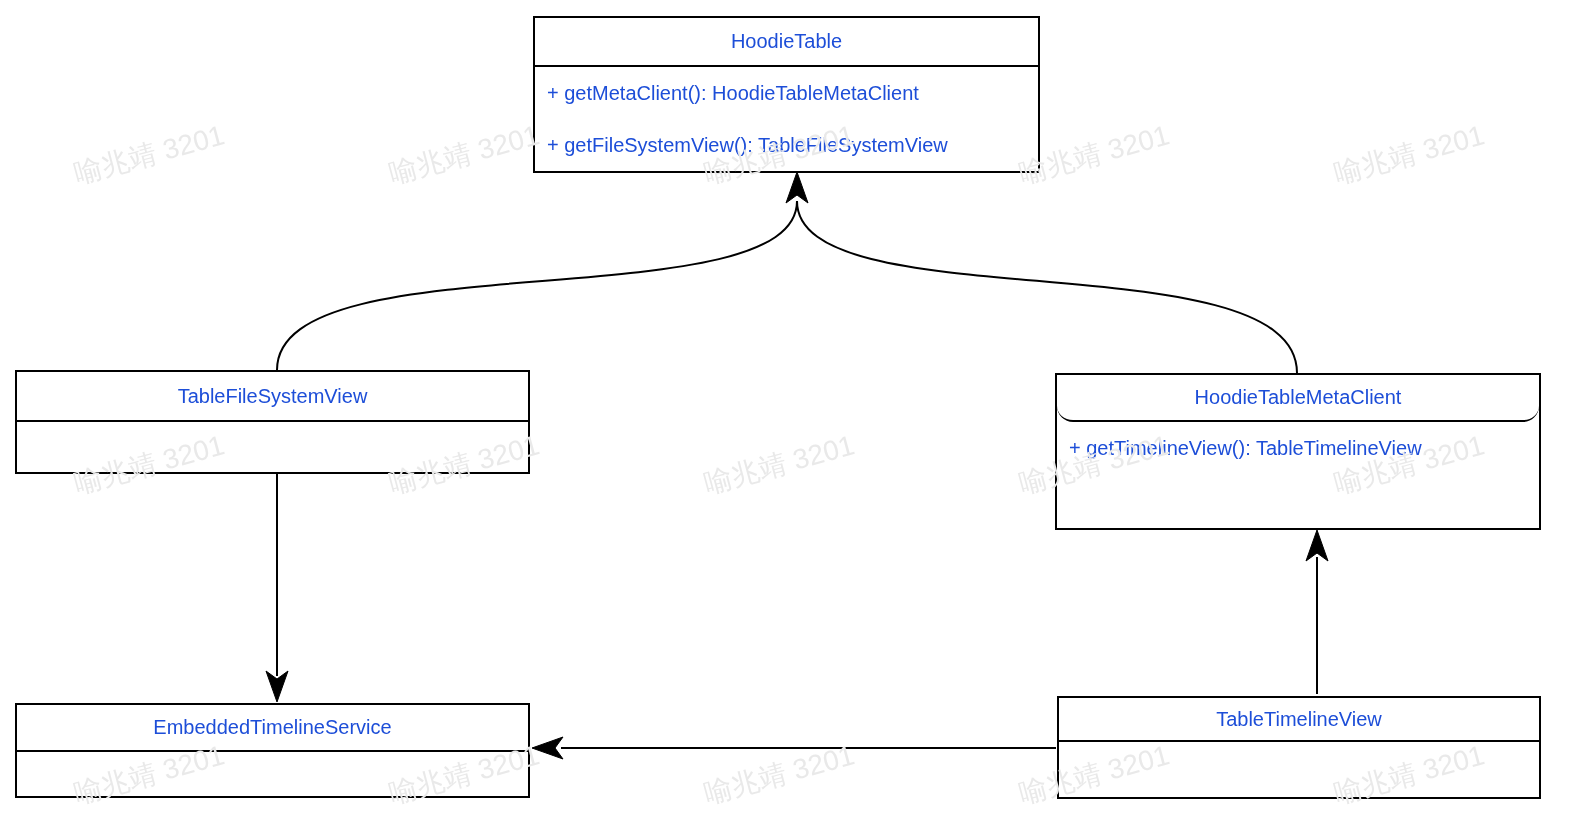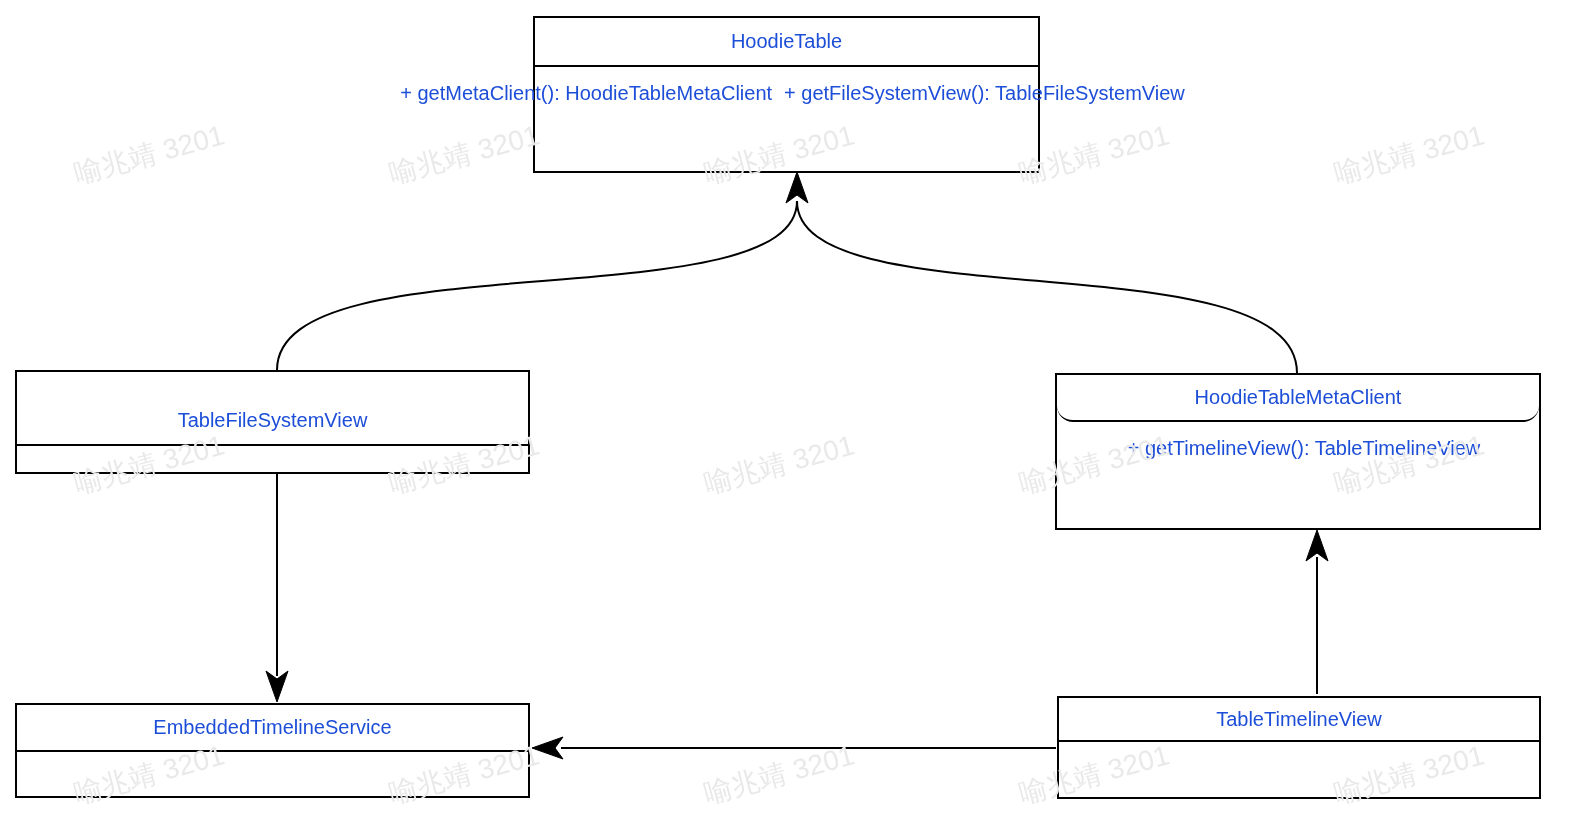--- a/index.html
+++ b/index.html
@@ -33,22 +33,21 @@
     display: flex;
     align-items: center;
     justify-content: center;
     border-bottom: 2px solid #000000;
     box-sizing: border-box;
     font-size: 20px;
     white-space: nowrap;
   }
   .uml-methods {
     display: flex;
-    flex-direction: row;
-    justify-content: center;
+    flex-direction: column;
   }
   .uml-method {
     display: flex;
     align-items: center;
     padding-left: 12px;
     font-size: 20px;
     white-space: nowrap;
   }
   .uml-empty {
     flex: 1;
@@ -91,21 +90,21 @@
 
   <div class="uml-box" style="left:533px; top:16px; width:507px; height:157px;">
     <div class="uml-title" style="height:49px;">HoodieTable</div>
     <div class="uml-methods">
       <div class="uml-method" style="height:52px;">+ getMetaClient(): HoodieTableMetaClient</div>
       <div class="uml-method" style="height:52px;">+ getFileSystemView(): TableFileSystemView</div>
     </div>
   </div>
 
   <div class="uml-box" style="left:15px; top:370px; width:515px; height:104px;">
-    <div class="uml-title" style="height:50px;margin-top:24px;">TableFileSystemView</div>
+    <div class="uml-title" style="height:50px;">TableFileSystemView</div>
     <div class="uml-empty"></div>
   </div>
 
   <div class="uml-box" style="left:1055px; top:373px; width:486px; height:157px;">
     <div class="uml-title" style="height:47px;border-radius:16px;">HoodieTableMetaClient</div>
     <div class="uml-methods">
       <div class="uml-method" style="height:53px;">+ getTimelineView(): TableTimelineView</div>
     </div>
   </div>
 

